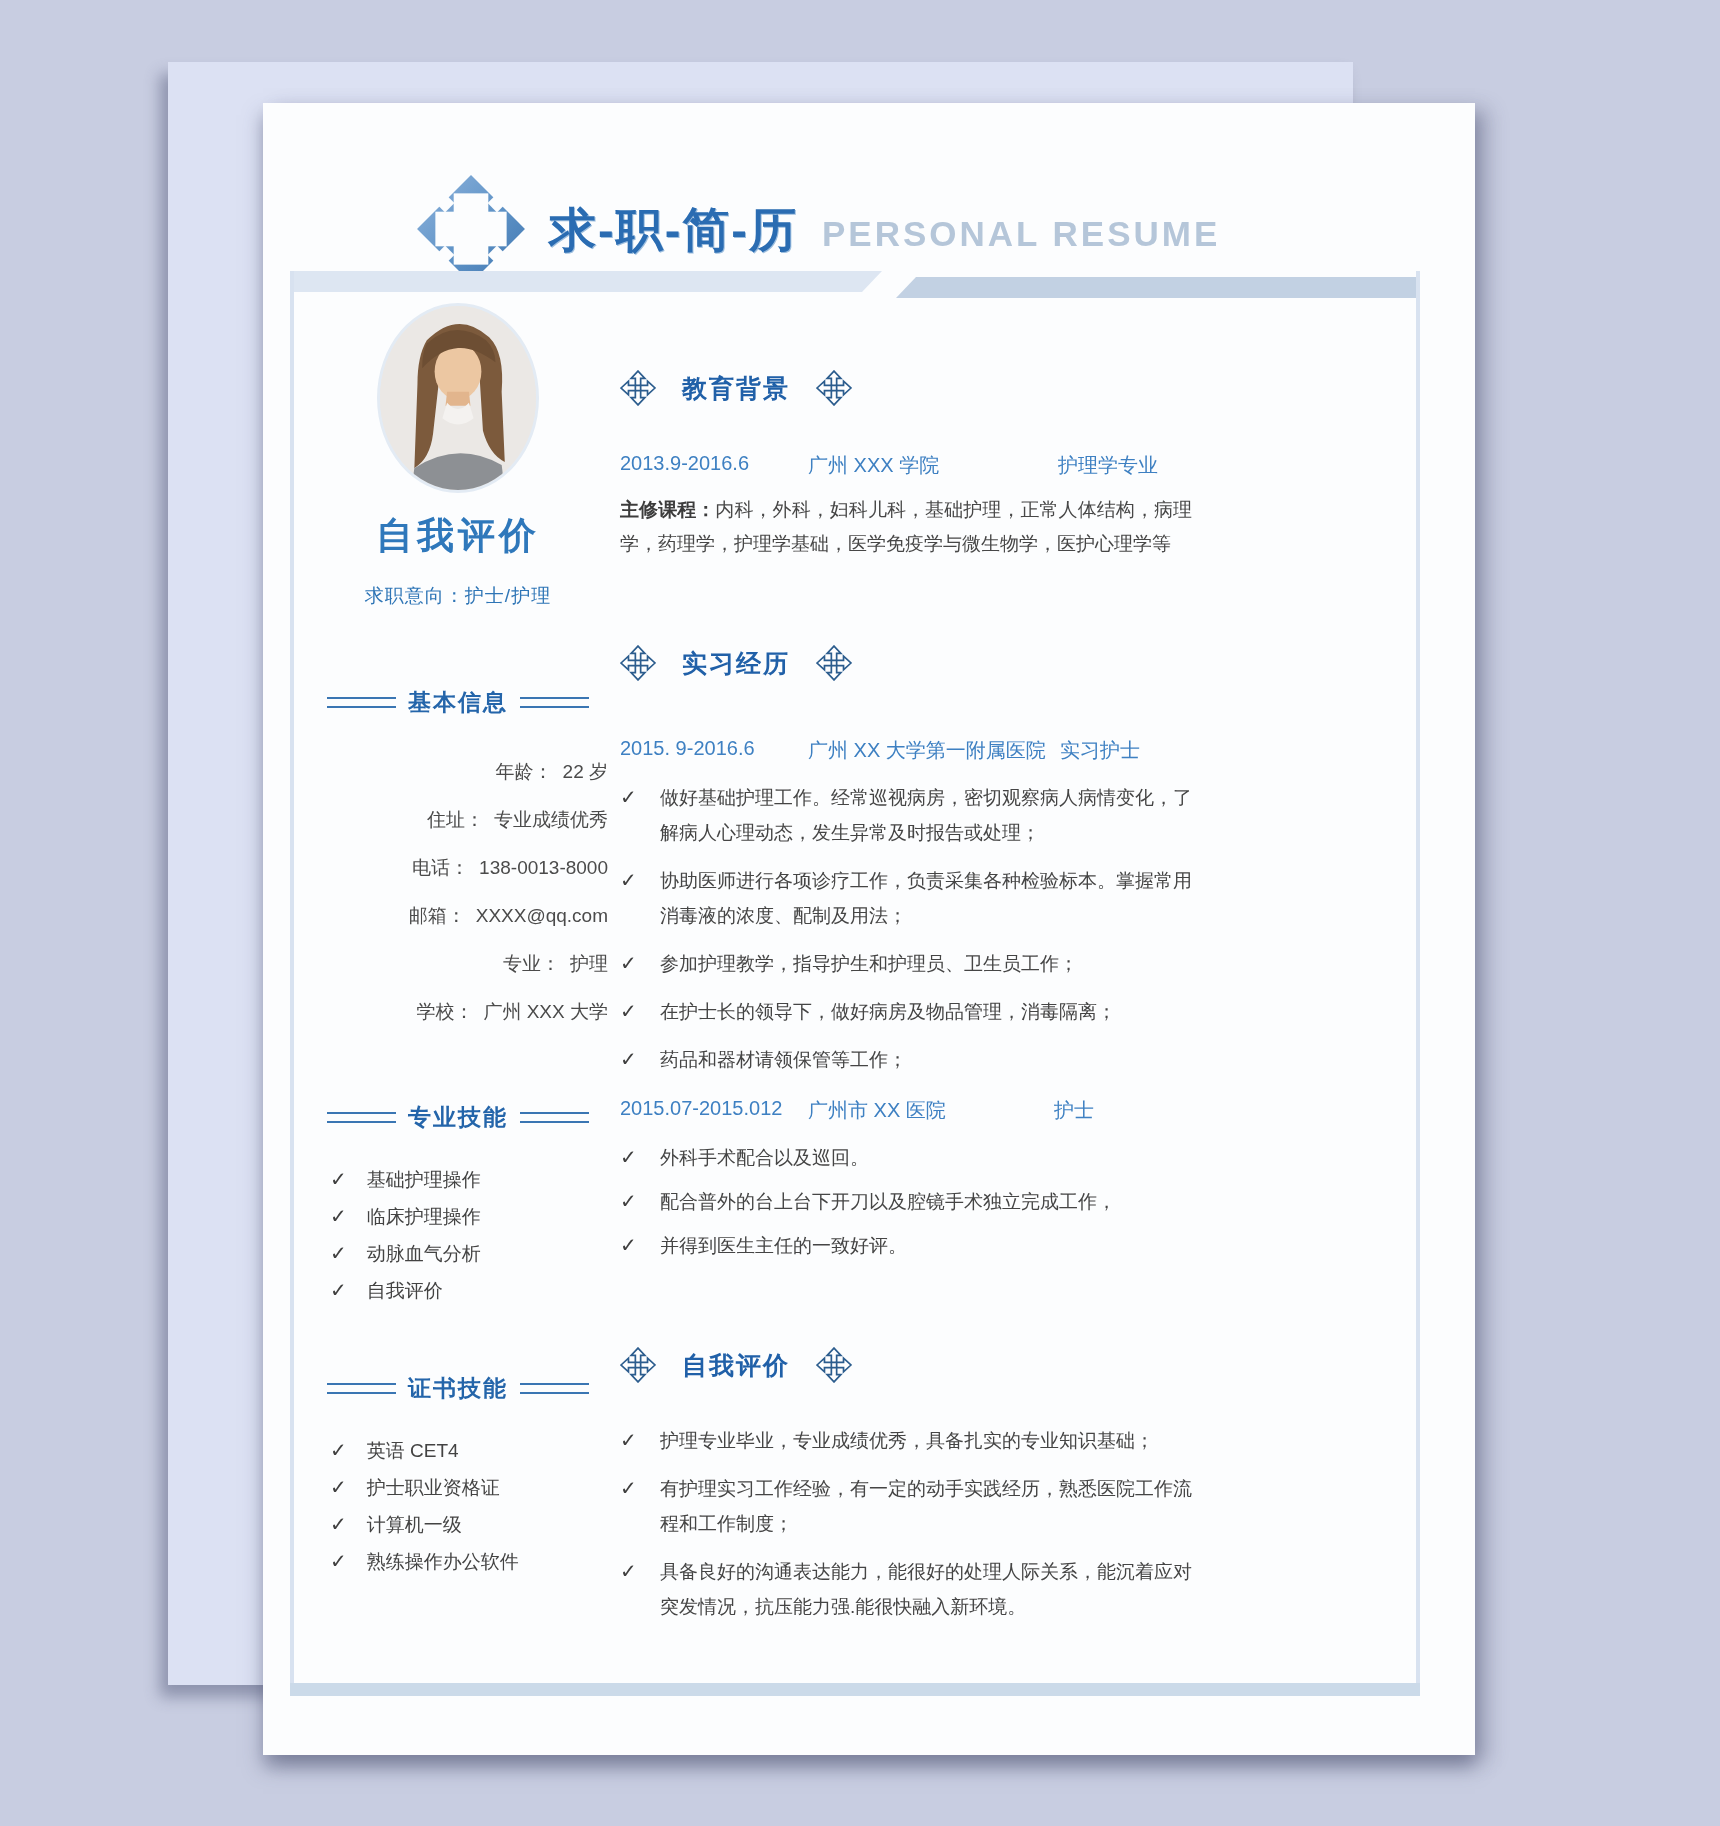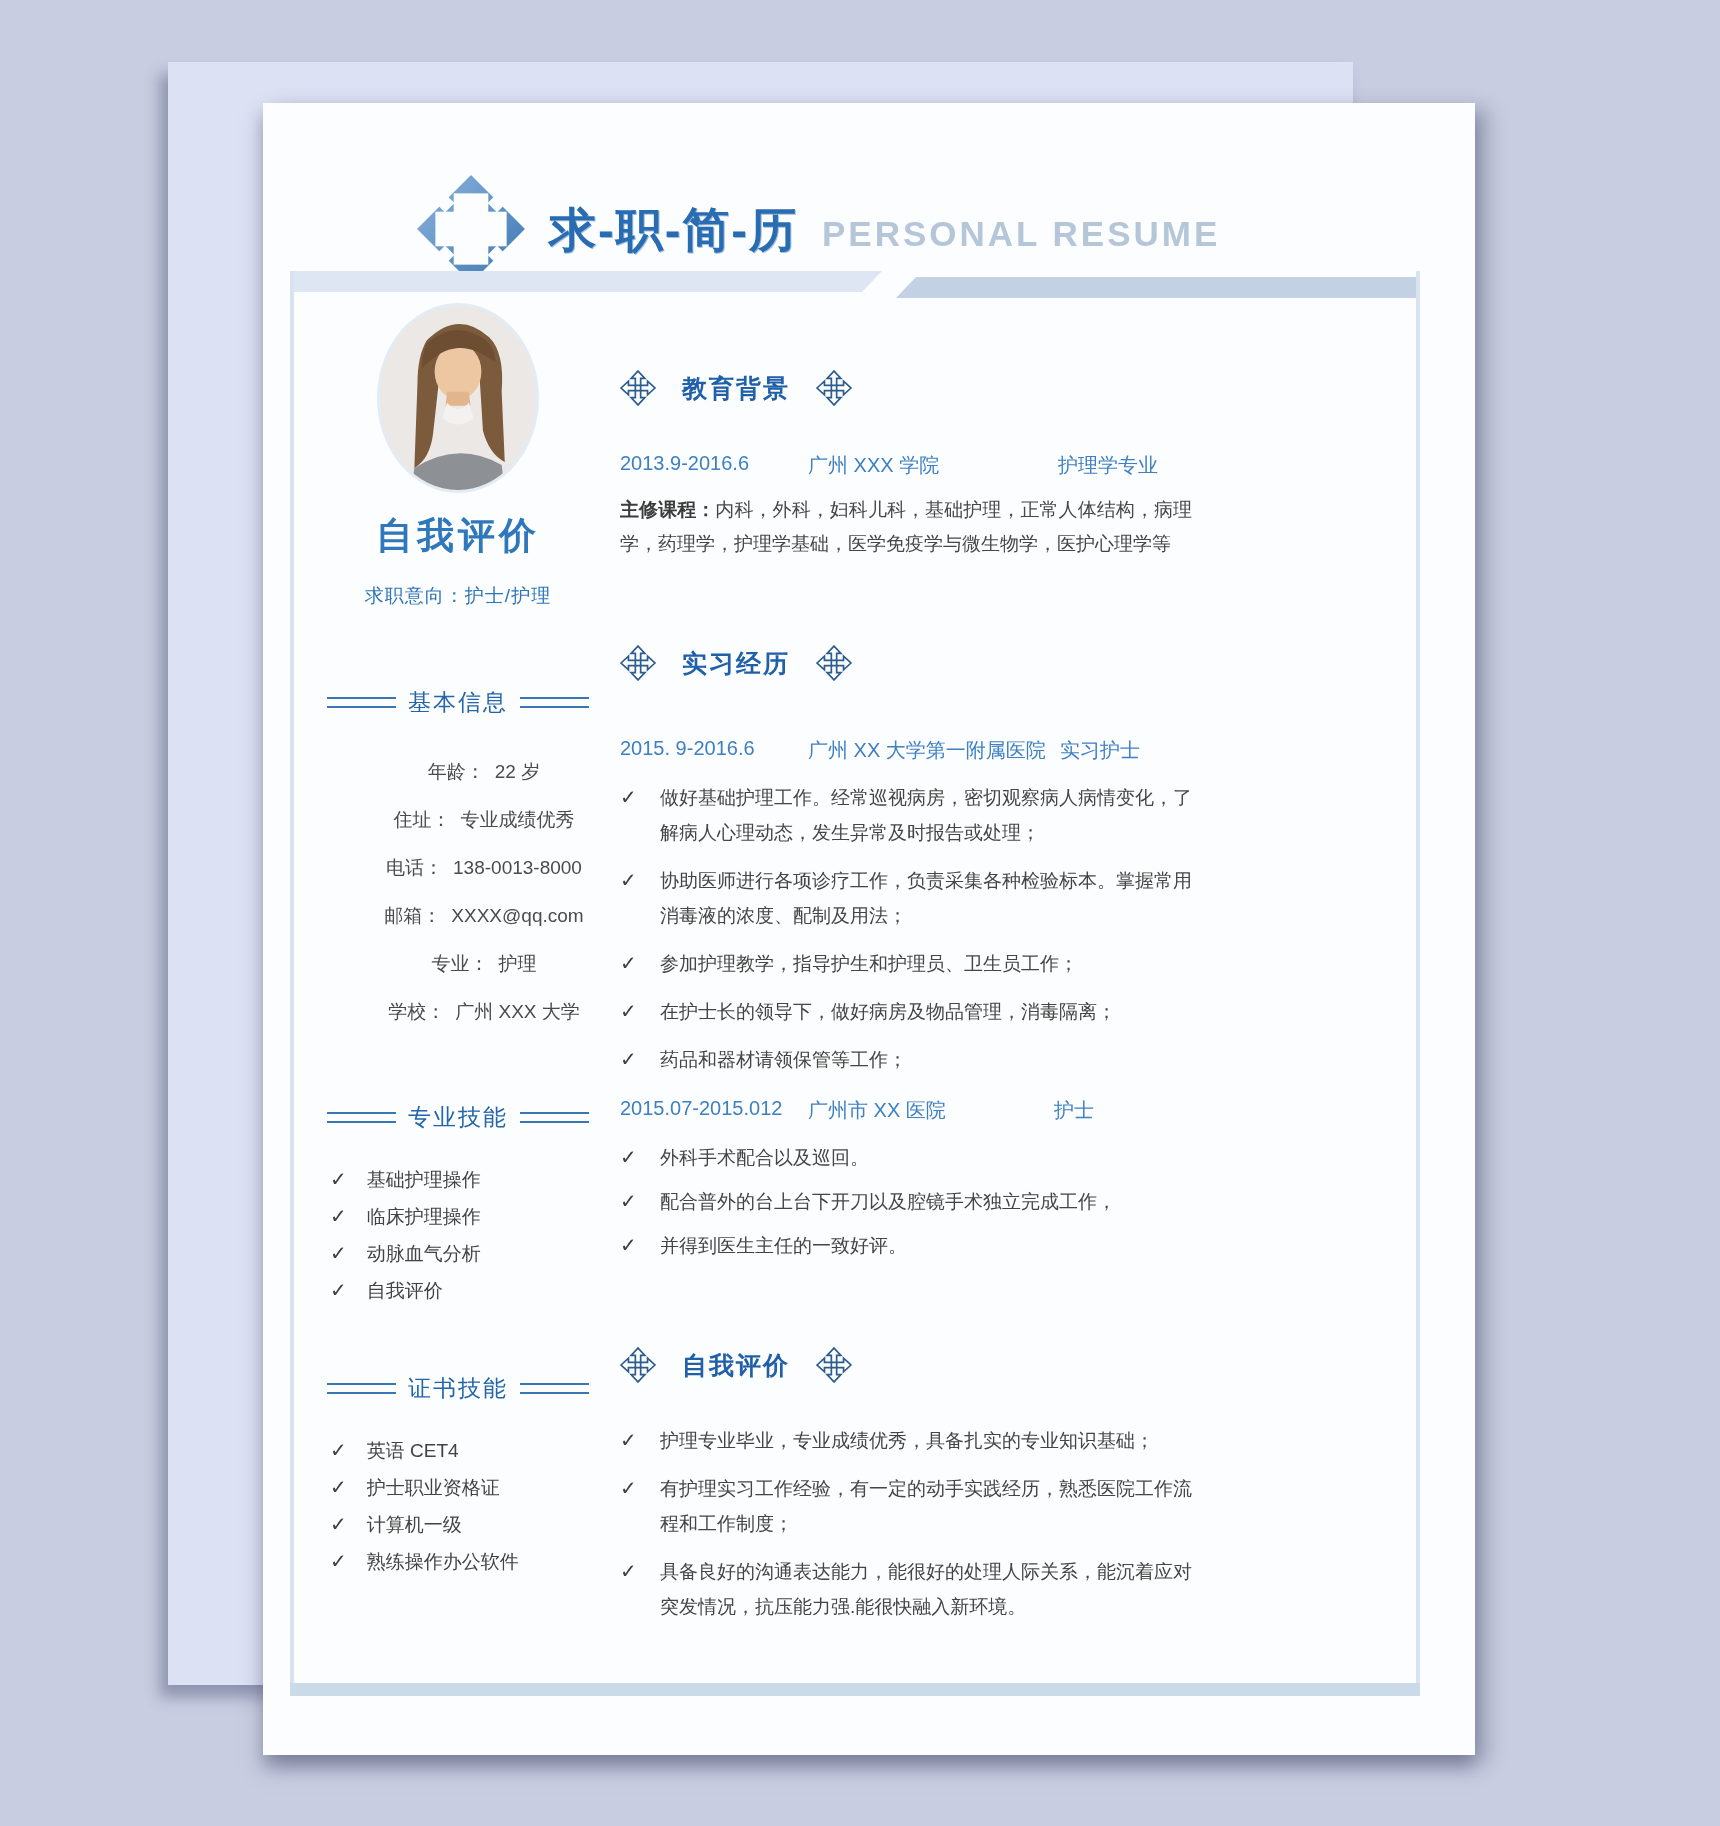--- a/index.html
+++ b/index.html
@@ -50,22 +50,22 @@
     width:156px;height:184px;border-radius:50%;margin:0 auto;overflow:hidden;
     border:3px solid #e3ebf4;background:#ebe9e7;
   }
   .name{margin-top:18px;font-size:37px;font-weight:bold;color:#2f78bb;letter-spacing:4px;}
   .intent{margin-top:22px;font-size:19px;color:#2e75b6;letter-spacing:1px;}
   .sh{display:flex;align-items:center;width:262px;margin:0 auto;gap:12px;}
   .sh-basic{margin-top:78px;}
   .sh-skill{margin-top:66px;}
   .sh-cert{margin-top:64px;}
   .dbl{flex:1;height:7px;border-top:2px solid #3a76b3;border-bottom:2px solid #3a76b3;}
-  .sht{font-size:23px;font-weight:normal;color:#2465aa;letter-spacing:2px;white-space:nowrap;}
-  .info{margin-top:30px;text-align:center;padding-left:52px;}
+  .sht{font-size:23px;font-weight:bold;color:#2465aa;letter-spacing:2px;white-space:nowrap;}
+  .info{margin-top:30px;text-align:right;padding-left:52px;}
   .info-row{font-size:19px;line-height:48px;color:#4b4b4b;white-space:nowrap;}
   .info-row .lab{margin-right:10px;}
   .ticklist{margin-top:28px;text-align:left;padding-left:22px;}
   .tickrow{font-size:19px;line-height:37px;color:#434343;white-space:nowrap;}
   .tick{color:#3f3f3f;margin-right:20px;font-size:20px;}
   
   .col-right{position:absolute;left:357px;top:195px;width:586px;}
   .rh{display:flex;align-items:center;justify-content:flex-start;gap:26px;width:480px;}
   .rh-edu{margin-top:72px;}
   .rh-intern{margin-top:84px;}

